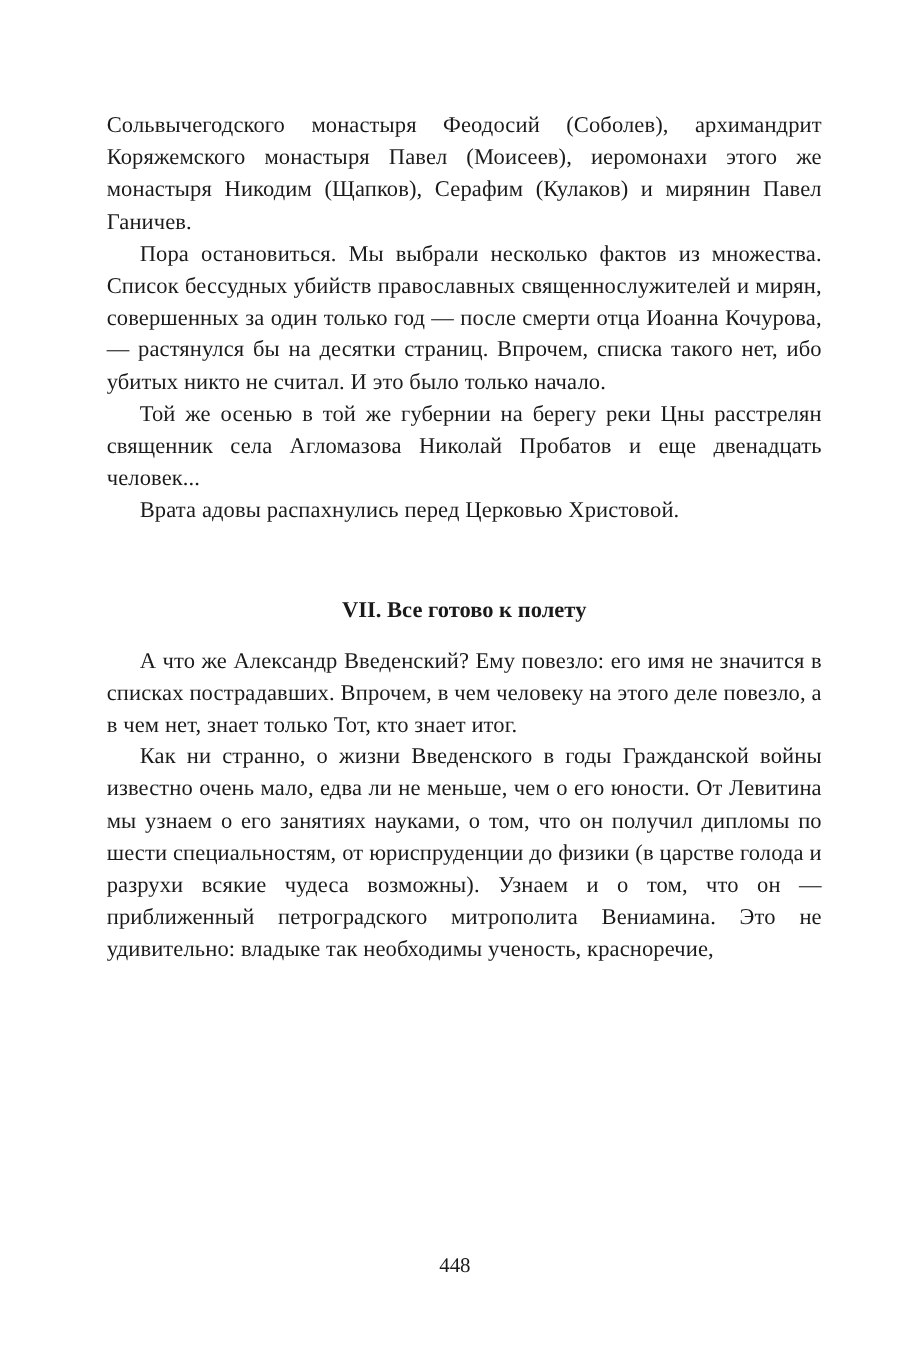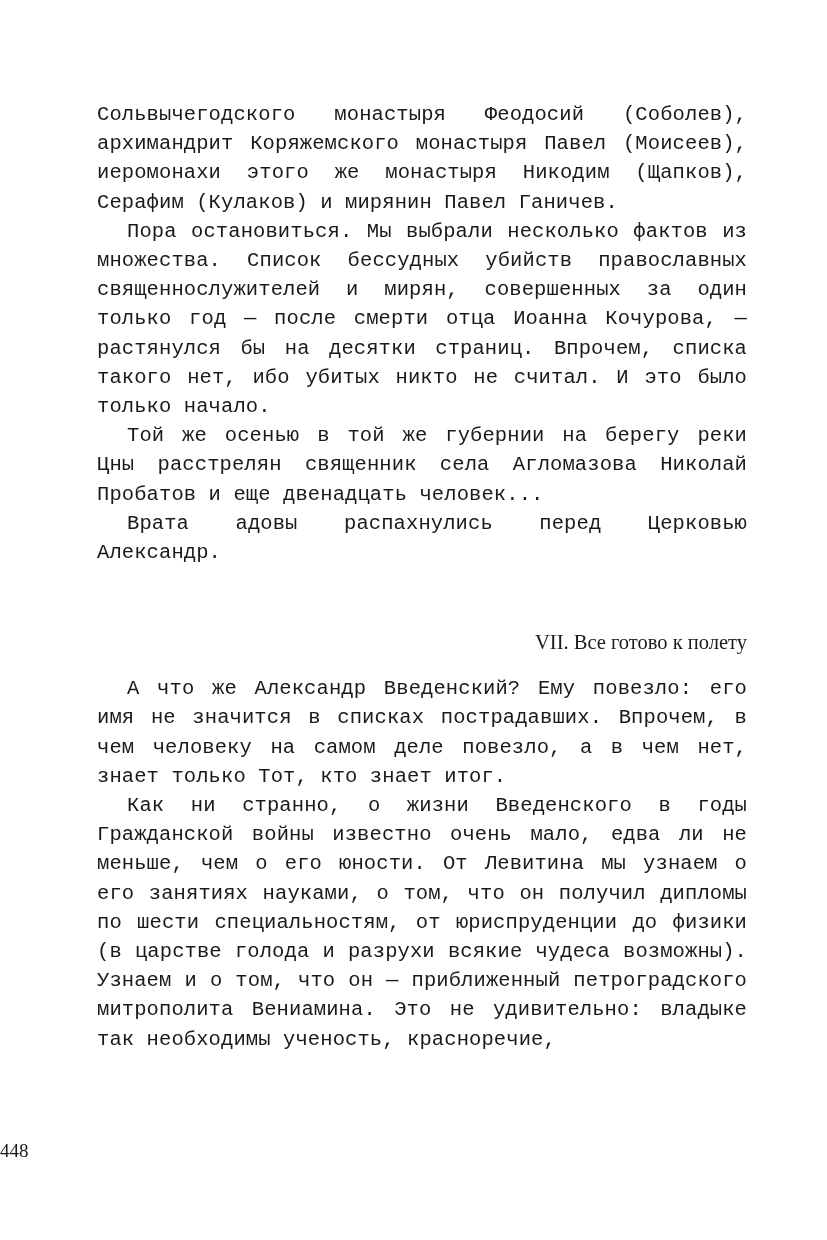--- a/index.html
+++ b/index.html
@@ -29,60 +29,60 @@
     top: 100px;
     width: 650px;
   }
   .para {
     font-size: 20.5px;
     line-height: 29.2px;
     text-align: justify;
     text-indent: 30px;
     margin: 0;
     letter-spacing: 0.1px;
-    font-family: Liberation Mono, monospace;
   }
   .para.no-indent {
     text-indent: 0;
   }
   .chapter-heading {
     font-size: 20.5px;
     line-height: 29px;
-    font-weight: normal;
-    text-align: right;
+    font-weight: bold;
+    text-align: center;
     margin-top: 61px;
   }
   .page-number {
     position: absolute;
     left: 0;
     top: 1140px;
     width: 827px;
+    text-align: center;
     font-size: 19px;
     color: #1a1a1a;
   }
 </style>
 </head>
 <body>
 
 <div class="page">
 
   <div class="text-block">
 
     <p class="para no-indent">Сольвычегодского монастыря Феодосий (Соболев), архимандрит Коряжемского монастыря Павел (Моисеев), иеромонахи этого же монастыря Никодим (Щапков), Серафим (Кулаков) и мирянин Павел Ганичев.</p>
 
 
     <p class="para">Пора остановиться. Мы выбрали несколько фактов из множества. Список бессудных убийств православных священнослужителей и мирян, совершенных за один только год — после смерти отца Иоанна Кочурова, — растянулся бы на десятки страниц. Впрочем, списка такого нет, ибо убитых никто не считал. И это было только начало.</p>
 
     <p class="para">Той же осенью в той же губернии на берегу реки Цны расстрелян священник села Агломазова Николай Пробатов и еще двенадцать человек...</p>
 
-    <p class="para">Врата адовы распахнулись перед Церковью Александр.</p>
+    <p class="para">Врата адовы распахнулись перед Церковью Христовой.</p>
 
     <h2 class="chapter-heading">VII. Все готово к полету</h2>
 
-    <p class="para">А что же Александр Введенский? Ему повезло: его имя не значится в списках пострадавших. Впрочем, в чем человеку на самом деле повезло, а в чем нет, знает только Тот, кто знает итог.</p>
+    <p class="para">А что же Александр Введенский? Ему повезло: его имя не значится в списках пострадавших. Впрочем, в чем человеку на этого деле повезло, а в чем нет, знает только Тот, кто знает итог.</p>
 
     <p class="para">Как ни странно, о жизни Введенского в годы Гражданской войны известно очень мало, едва ли не меньше, чем о его юности. От Левитина мы узнаем о его занятиях науками, о том, что он получил дипломы по шести специальностям, от юриспруденции до физики (в царстве голода и разрухи всякие чудеса возможны). Узнаем и о том, что он — приближенный петроградского митрополита Вениамина. Это не удивительно: владыке так необходимы ученость, красноречие,</p>
 
   </div>
 
   <div class="page-number">448</div>
 
 </div>
 
 </body></html>

